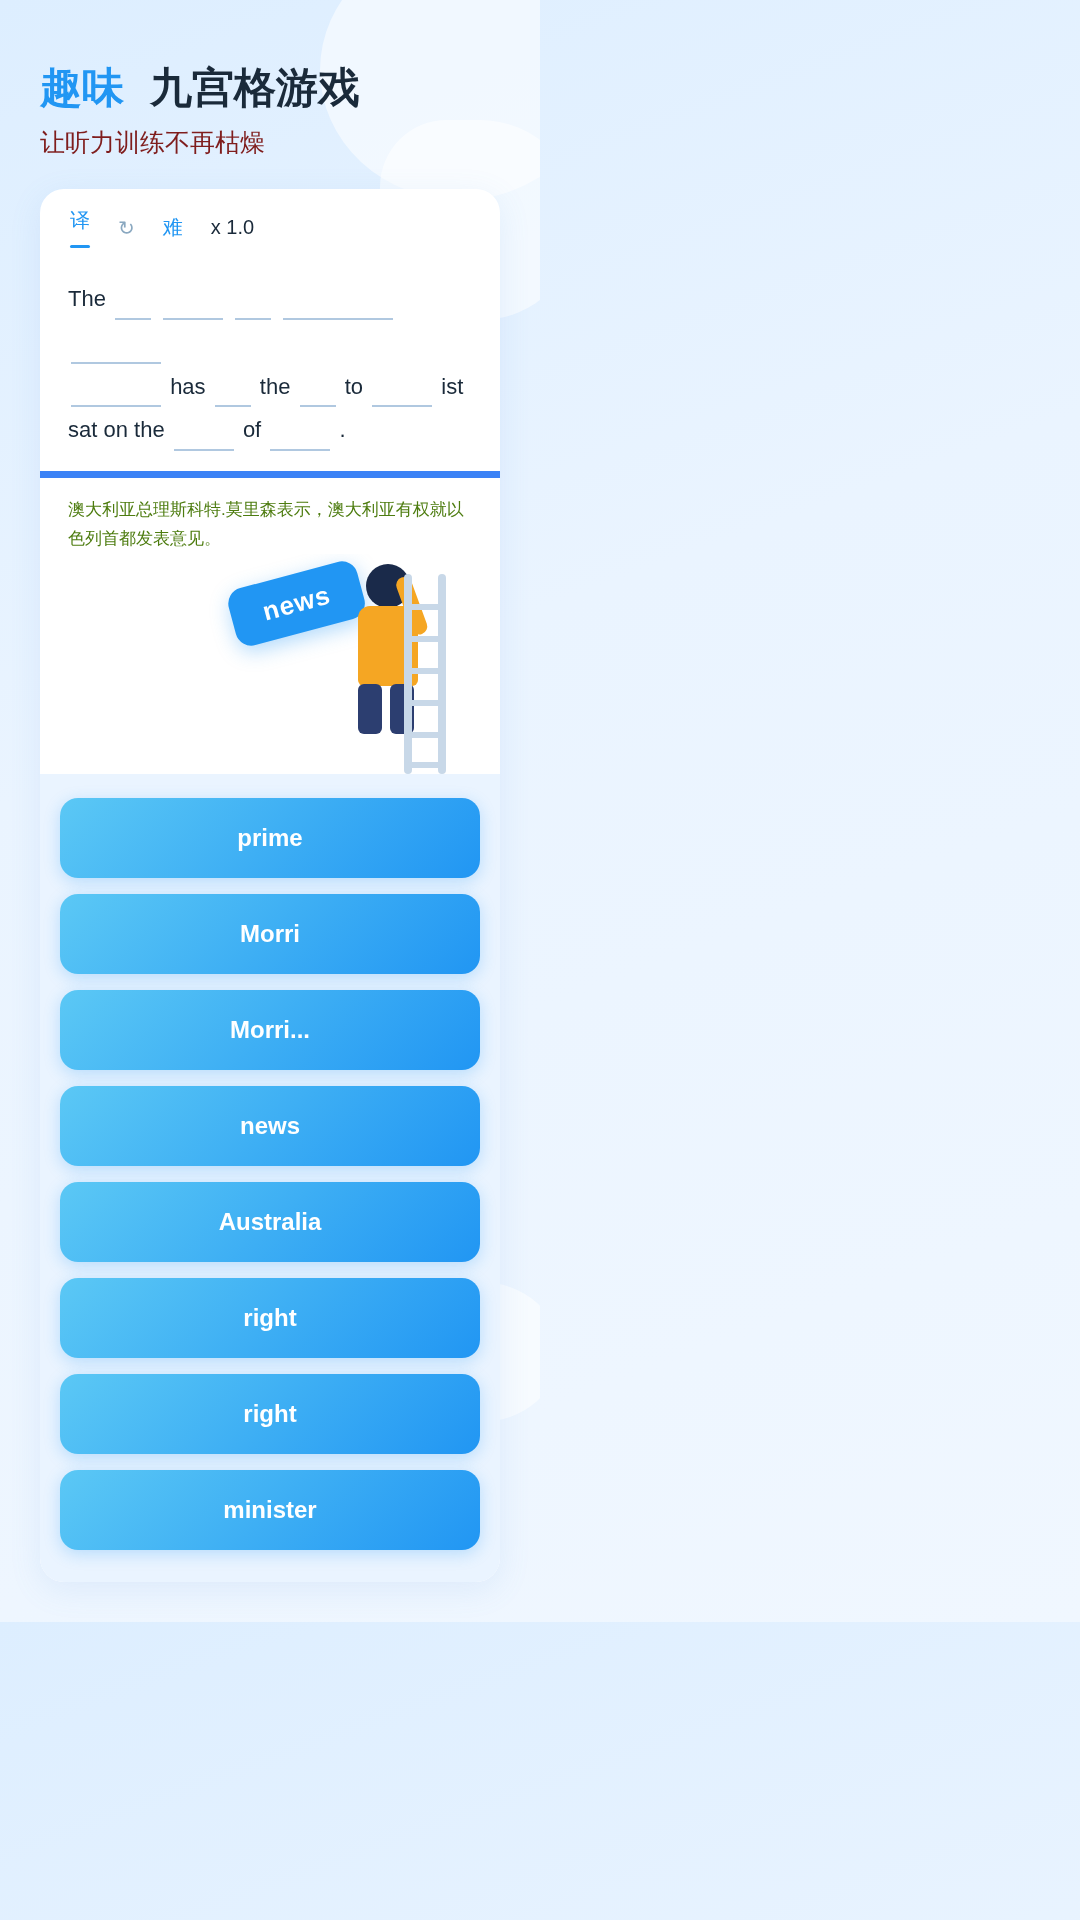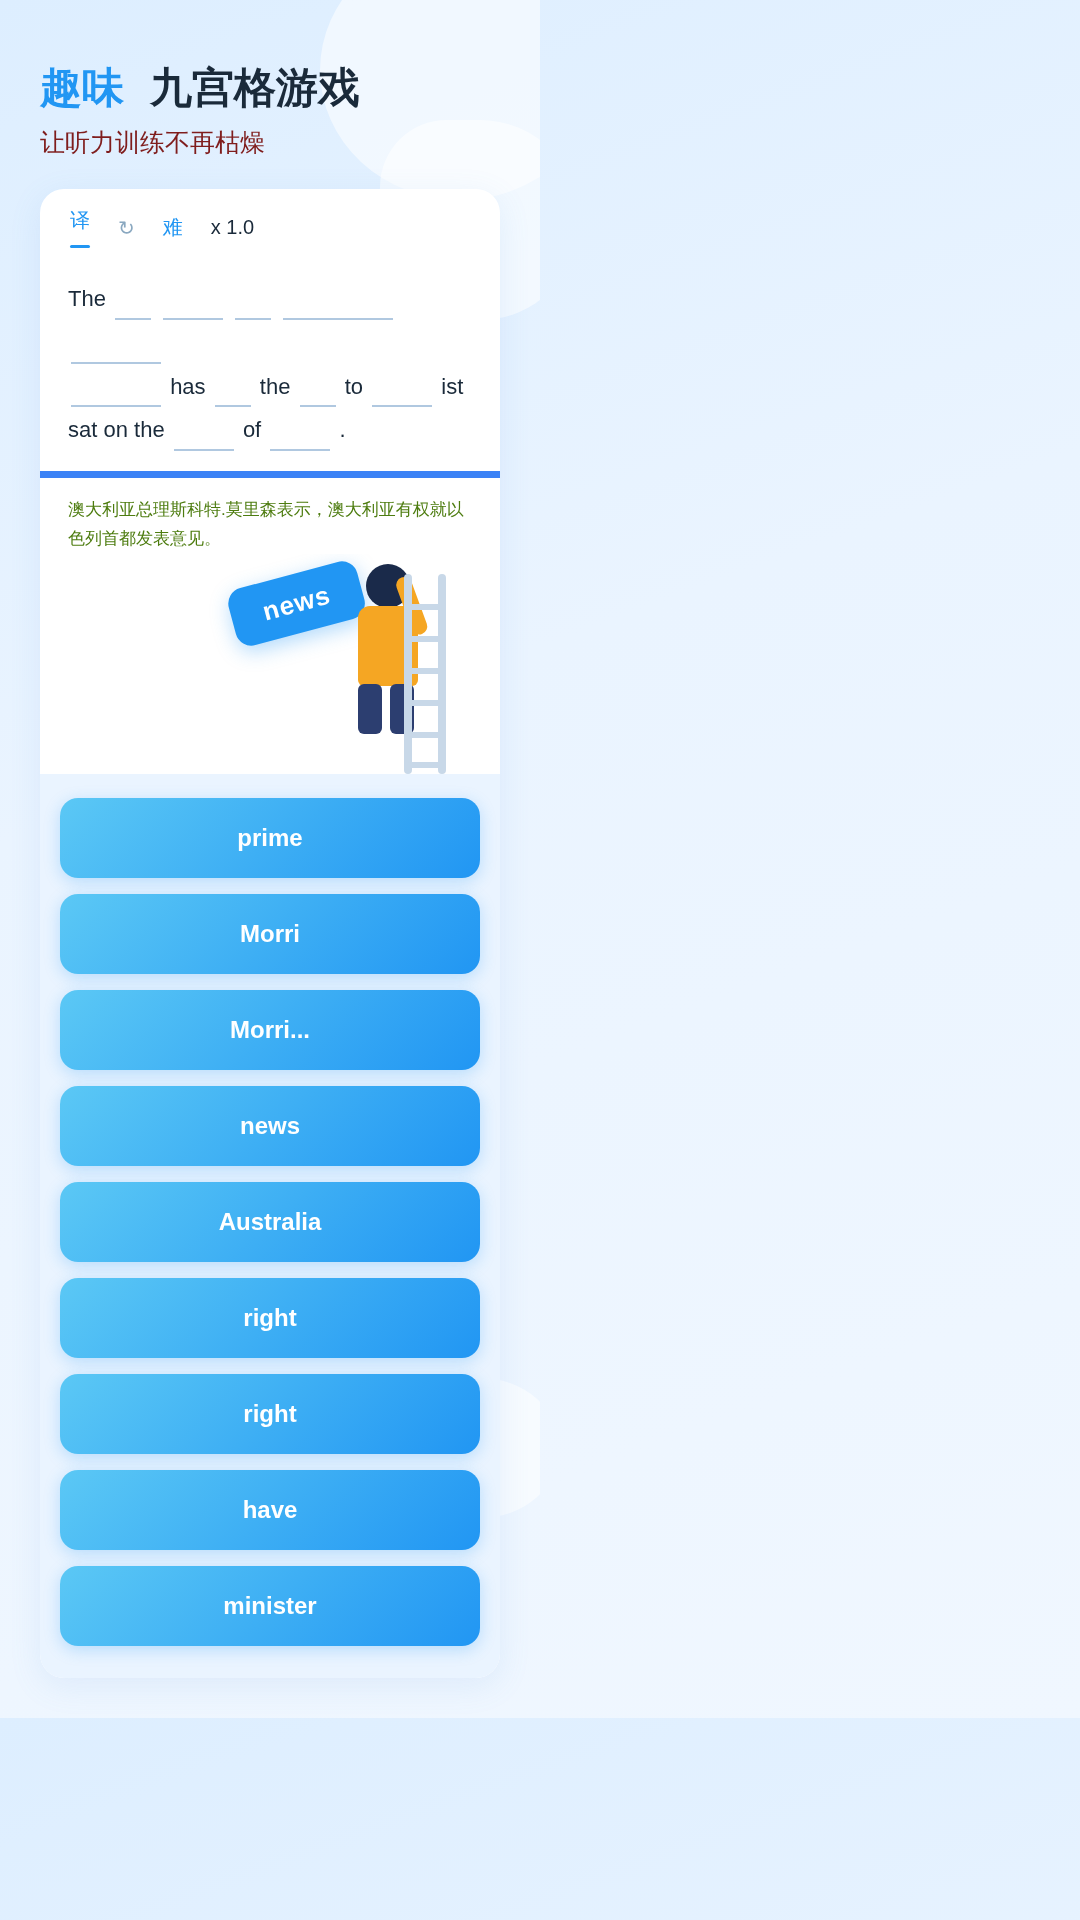--- a/index.html
+++ b/index.html
@@ -334,18 +334,17 @@
 
       <button class="word-btn">prime</button>
       <button class="word-btn">Morri</button>
       <button class="word-btn">Morri...</button>
 
       <button class="word-btn">news</button>
       <button class="word-btn">Australia</button>
       <button class="word-btn">right</button>
 
       <button class="word-btn">right</button>
-      <button class="word-btn">have</button>
       <button class="word-btn">minister</button>
     </div>
 
   </div>
 </div>
 
 </body></html>

